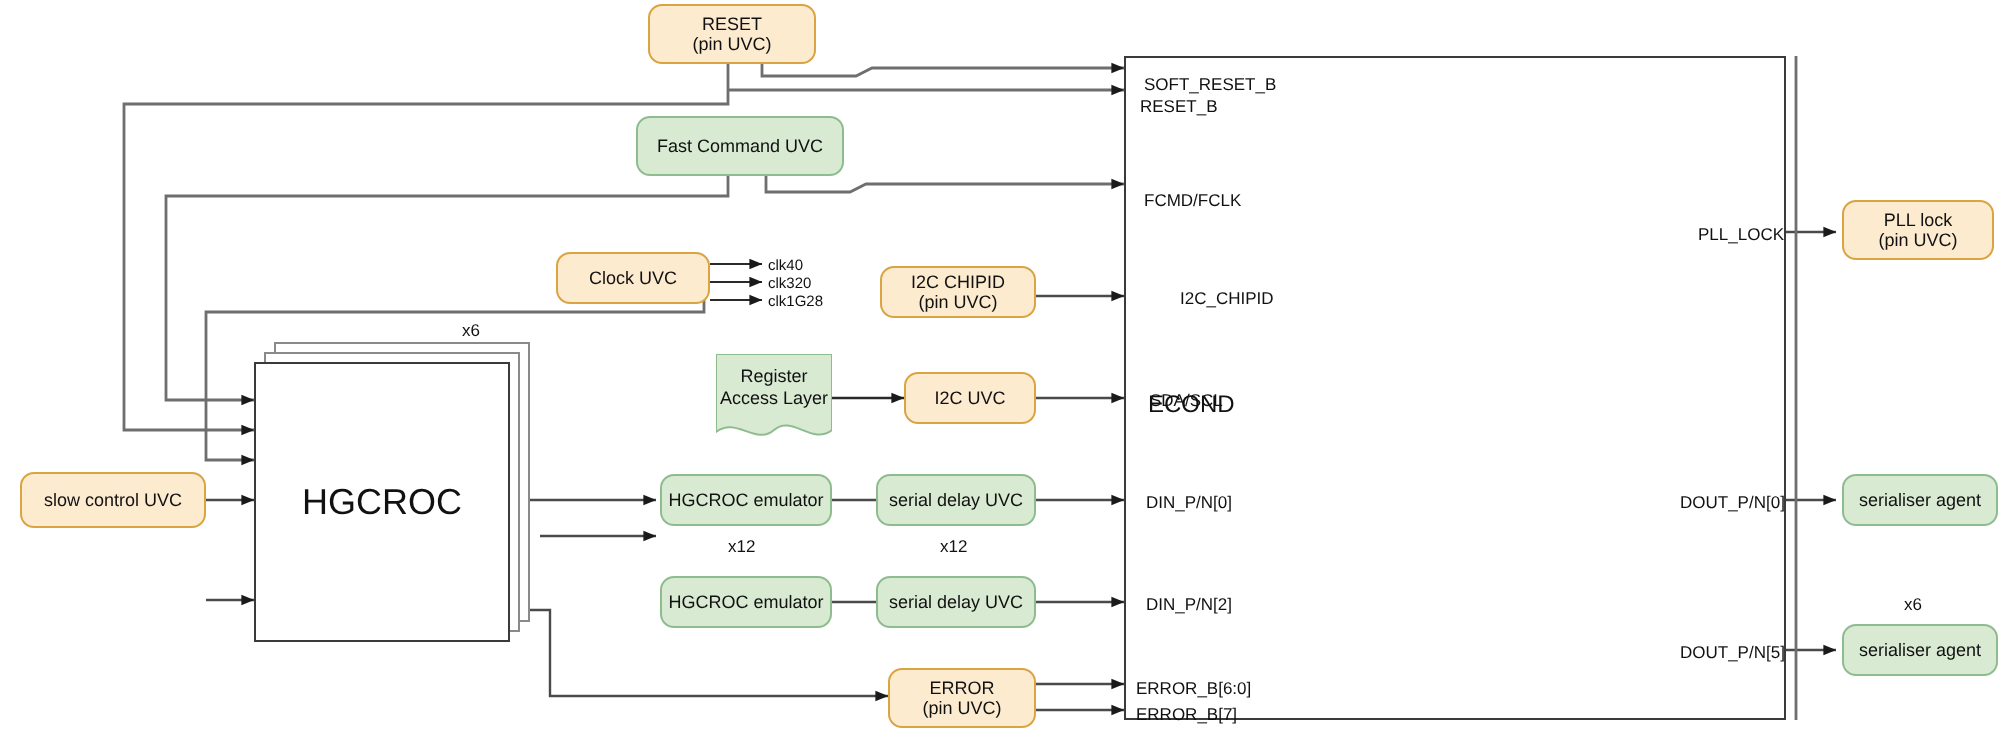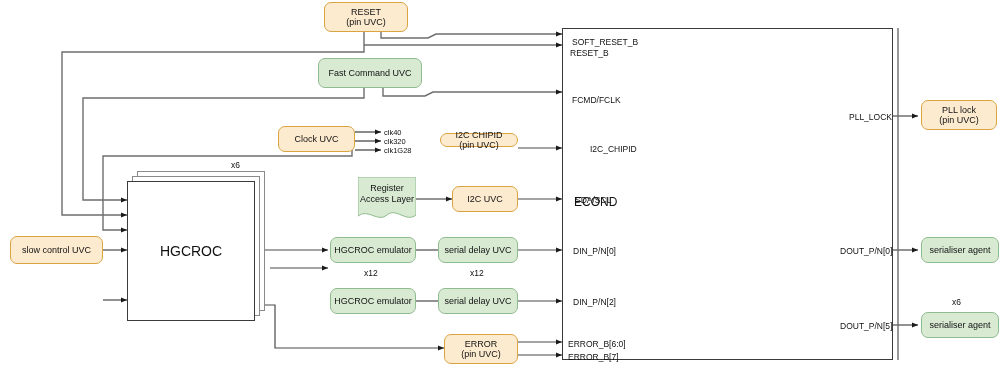--- a/index.html
+++ b/index.html
@@ -57,21 +57,21 @@
     border-radius: 7px;
     font-size: 9px;
   }
   
   .white-rect {
     background: #ffffff;
     border: 1px solid #3a3a3a;
     font-size: 14px;
   }
   .white-rect.big {
-    font-size: 14px;
+    font-size: 18px;
   }
   
   .ghost {
     background: #ffffff;
     border: 1px solid #8a8a8a;
   }
   
   .doc-shape {
     position: absolute;
     font-size: 9px;
@@ -212,21 +212,21 @@
   </div>
 
   <div class="node orange" style="left:278px; top:126px; width:77px; height:26px;">
     <span class="lbl">Clock UVC</span>
   </div>
 
   <div class="txt clk" style="left:384px; top:128px;">clk40</div>
   <div class="txt clk" style="left:384px; top:137px;">clk320</div>
   <div class="txt clk" style="left:384px; top:146px;">clk1G28</div>
 
-  <div class="node orange" style="left:440px; top:133px; width:78px; height:14px; flex-direction:column;">
+  <div class="node orange" style="left:440px; top:133px; width:78px; height:26px; flex-direction:column;">
     <span class="lbl">I2C CHIPID</span>
     <span class="lbl2">(pin UVC)</span>
   </div>
 
   <div class="doc-shape" style="left:358px; top:177px; width:58px; height:44px;">
     <svg width="58" height="46" viewBox="0 0 58 46" xmlns="http://www.w3.org/2000/svg">
       <path d="M0,0 L58,0 L58,38 C48,46 38,30 29,38 C20,46 10,31 0,39 Z" fill="#d9ead3" stroke="#8fbc8f" stroke-width="1"></path>
     </svg>
     <div class="doc-text">
       <span>Register</span><br>

